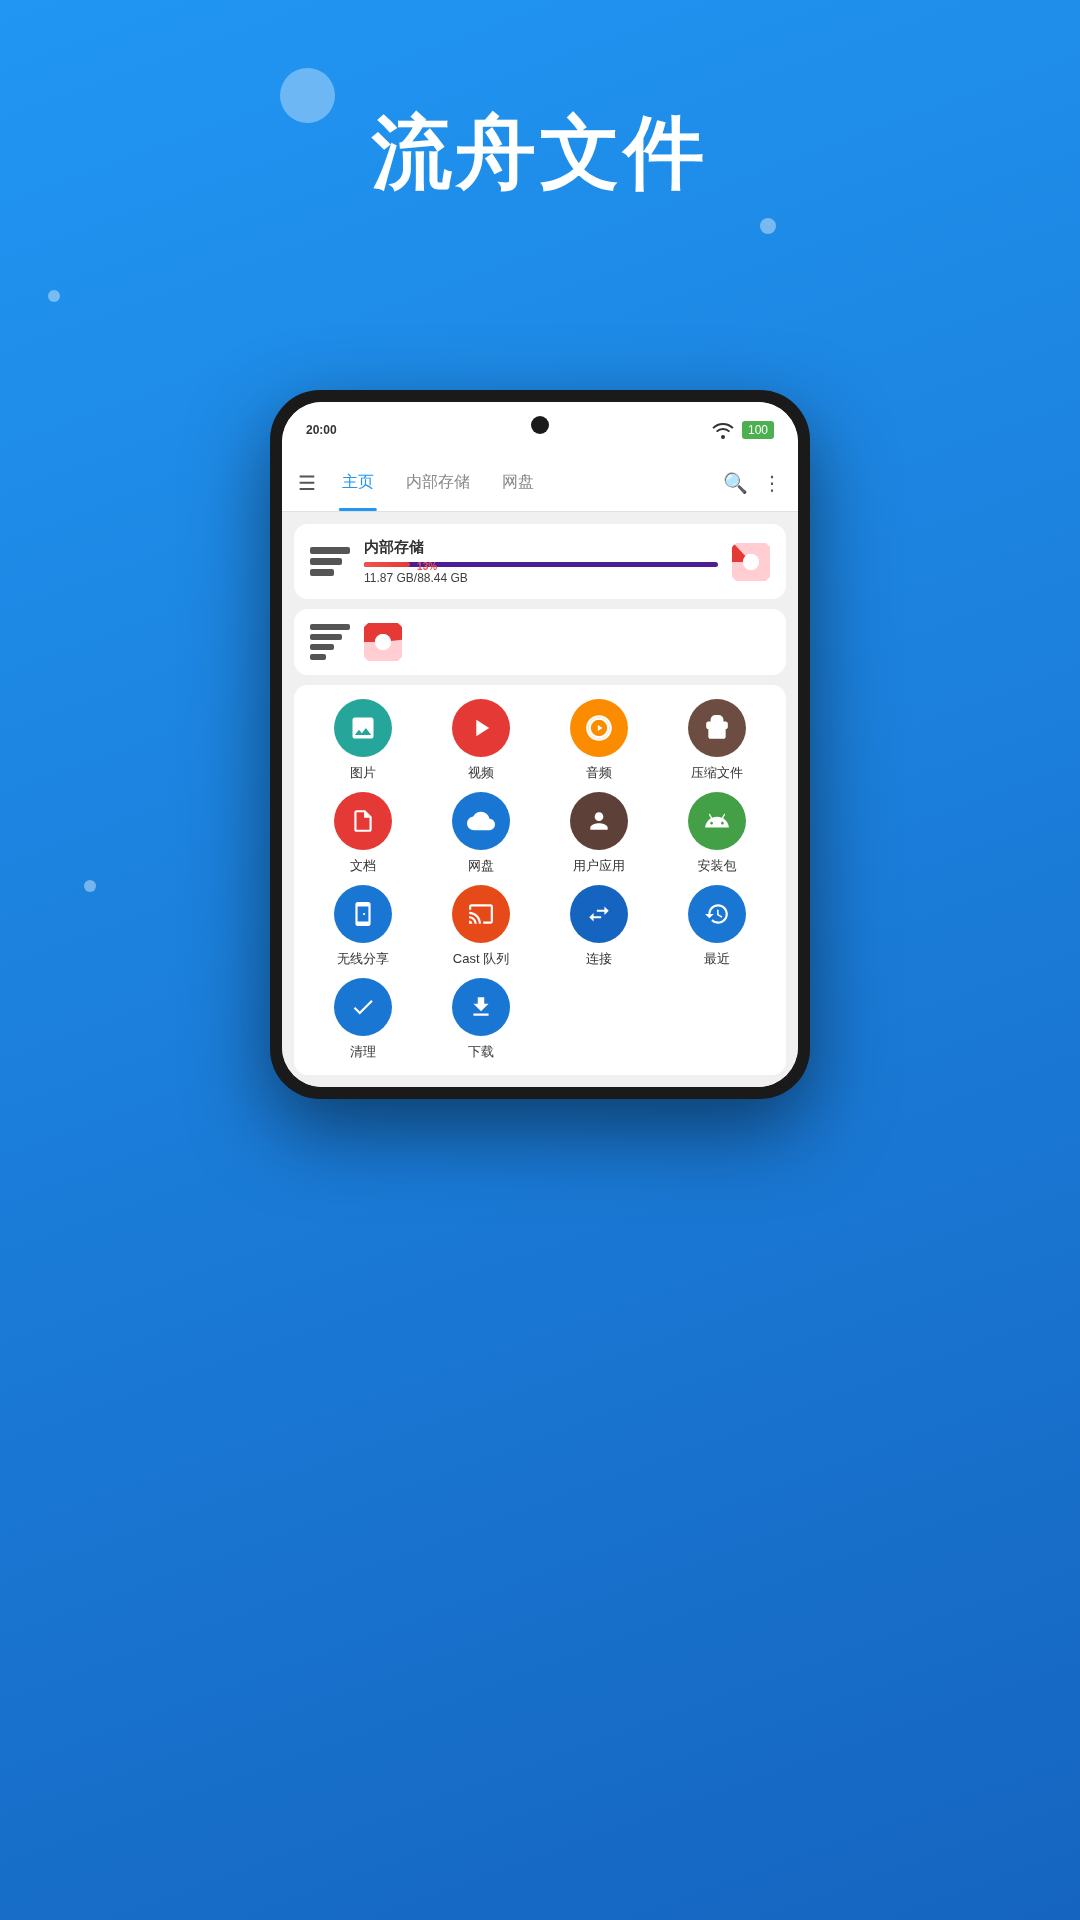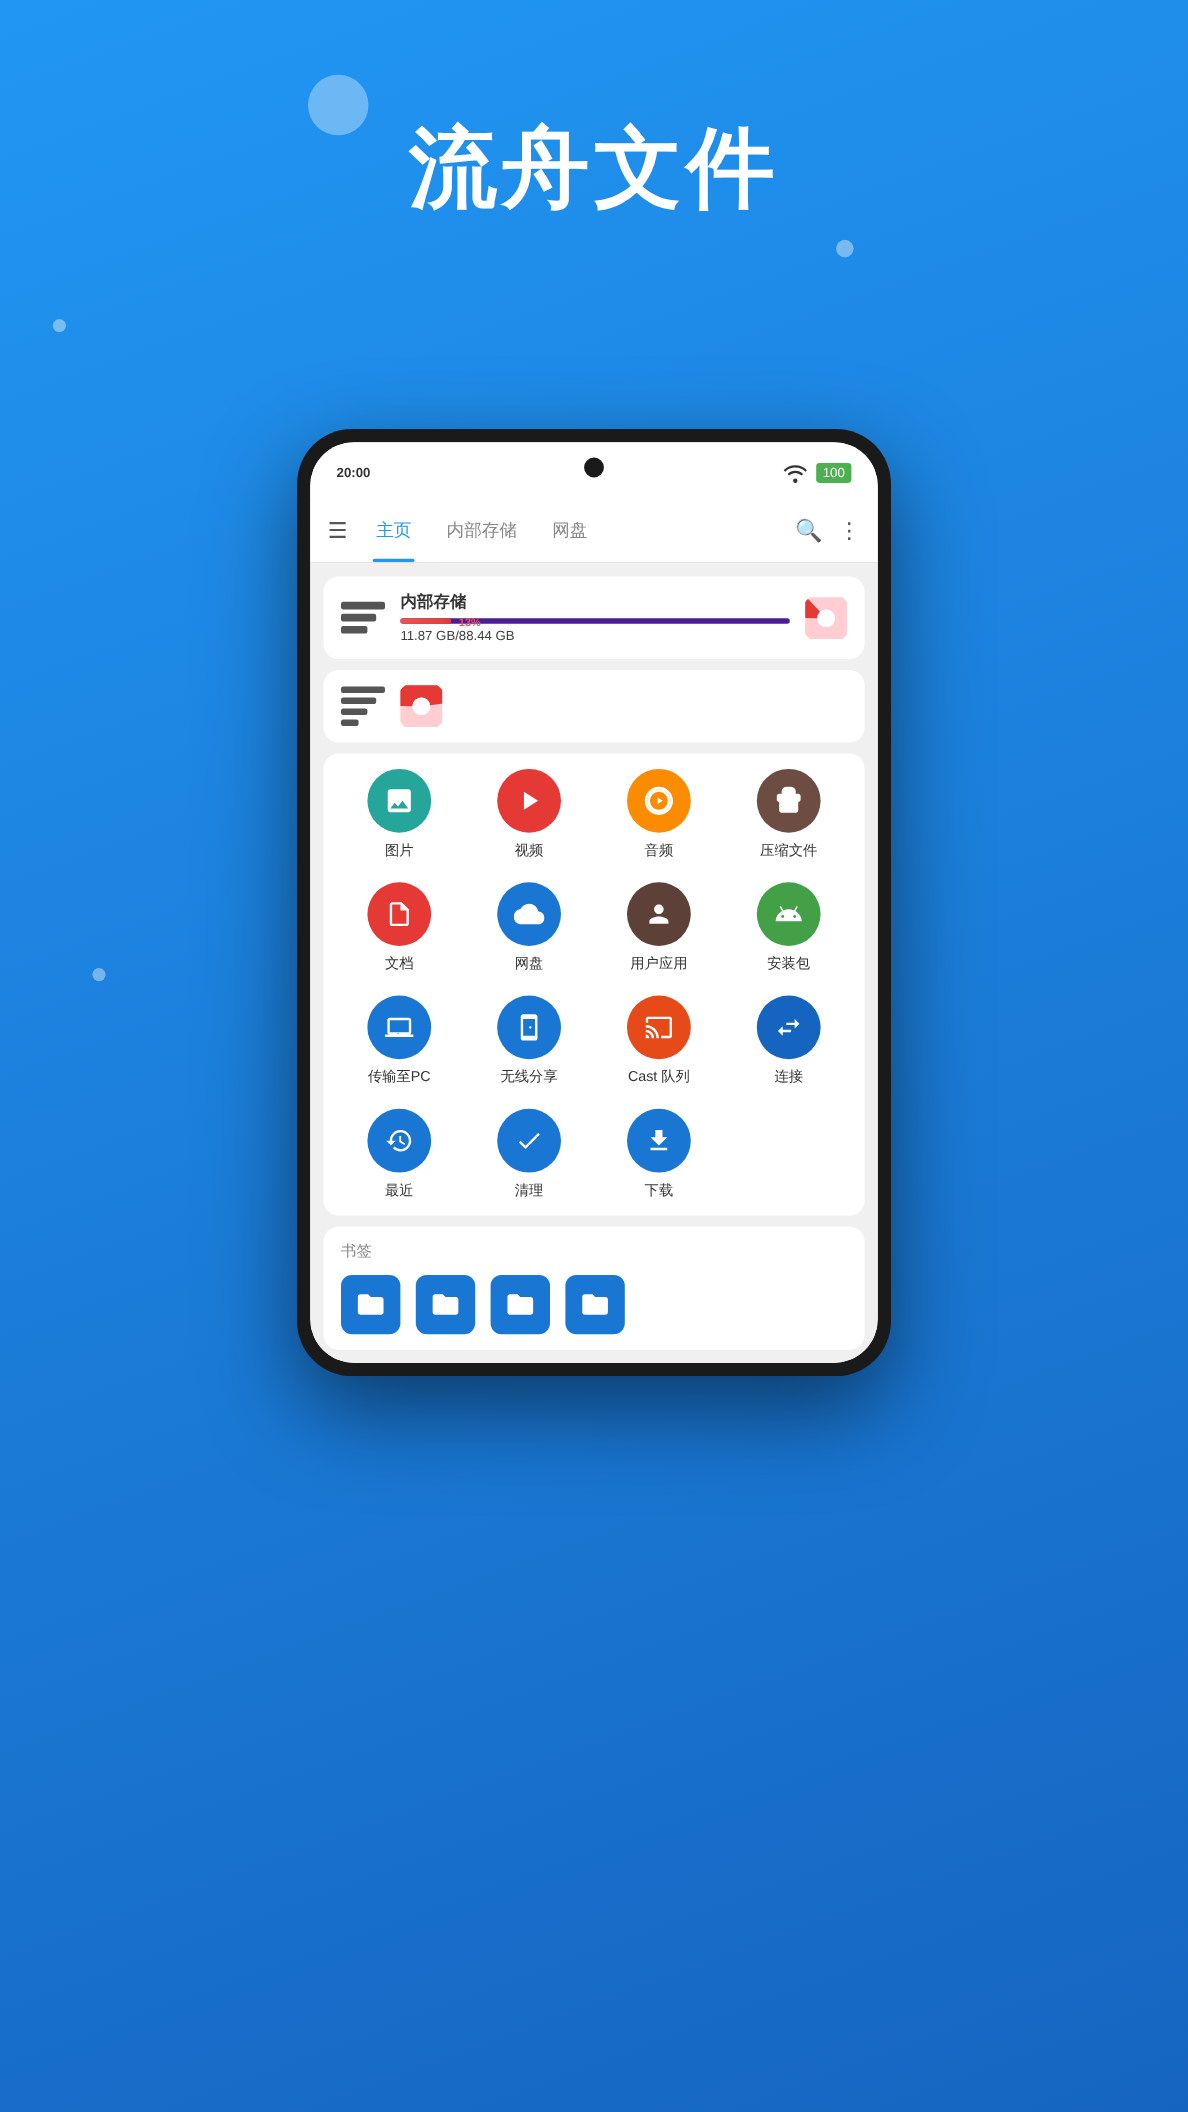--- a/index.html
+++ b/index.html
@@ -246,21 +246,21 @@
       color: #404040;
     }
 
     
     .category-grid {
       background: white;
       border-radius: 14px;
       padding: 14px 10px;
       display: grid;
       grid-template-columns: repeat(4, 1fr);
-      gap: 20px 0;
+      gap: 10px 0;
     }
 
     .category-item {
       display: flex;
       flex-direction: column;
       align-items: center;
       gap: 7px;
       cursor: pointer;
     }
 
@@ -461,106 +461,73 @@
 
         <div class="category-item">
           <div class="category-icon" style="background:#43A047;">
             <svg width="26" height="26" viewBox="0 0 24 24" fill="white">
                 <path d="M17.6 9.48l1.84-3.18c.16-.31.04-.69-.26-.85-.29-.15-.65-.06-.83.22l-1.88 3.24c-1.44-.6-3.01-.93-4.47-.93s-3.05.33-4.47.93L5.65 5.67c-.19-.29-.55-.37-.84-.22-.3.16-.42.54-.26.85L6.4 9.48C3.3 11.25 1.28 14.44 1 18h22c-.28-3.56-2.3-6.75-5.4-8.52zM7 15.25c-.69 0-1.25-.56-1.25-1.25S6.31 12.75 7 12.75s1.25.56 1.25 1.25S7.69 15.25 7 15.25zm10 0c-.69 0-1.25-.56-1.25-1.25s.56-1.25 1.25-1.25 1.25.56 1.25 1.25-.56 1.25-1.25 1.25z"></path>
               </svg>
           </div>
           <span class="category-label">安装包</span>
         </div>
 
+
         <div class="category-item">
           <div class="category-icon" style="background:#1976D2;">
             <svg width="26" height="26" viewBox="0 0 24 24" fill="white">
-                <path d="M20 18c1.1 0 2-.9 2-2V6c0-1.1-.9-2-2-2H4c-1.1 0-2 .9-2 2v10c0 1.1.9 2 2 2H0v2h24v-2h-4zM4 6h16v10H4V6zm7 11.5a.5.5 0 110-1 .5.5 0 010 1z"></path>
-              </svg>
-          </div>
-          <span class="category-label">传输至PC</span>
+                <path d="M17 1.01L7 1c-1.1 0-2 .9-2 2v18c0 1.1.9 2 2 2h10c1.1 0 2-.9 2-2V3c0-1.1-.9-1.99-2-1.99zM17 19H7V5h10v14zm-4-6c-.55 0-1-.45-1-1s.45-1 1-1 1 .45 1 1-.45 1-1 1z"></path>
+              </svg>
+          </div>
+          <span class="category-label">无线分享</span>
+        </div>
+
+        <div class="category-item">
+          <div class="category-icon" style="background:#E64A19;">
+            <svg width="26" height="26" viewBox="0 0 24 24" fill="white">
+                <path d="M21 3H3c-1.1 0-2 .9-2 2v3h2V5h18v14h-7v2h7c1.1 0 2-.9 2-2V5c0-1.1-.9-2-2-2zM1 18v3h3c0-1.66-1.34-3-3-3zm0-4v2c2.76 0 5 2.24 5 5h2c0-3.87-3.13-7-7-7zm0-4v2c4.97 0 9 4.03 9 9h2c0-6.08-4.93-11-11-11z"></path>
+              </svg>
+          </div>
+          <span class="category-label">Cast 队列</span>
+        </div>
+
+        <div class="category-item">
+          <div class="category-icon" style="background:#1565C0;">
+            <svg width="26" height="26" viewBox="0 0 24 24" fill="white">
+                <path d="M6.99 11L3 15l3.99 4v-3H14v-2H6.99v-3zM21 9l-3.99-4v3H10v2h7.01v3L21 9z"></path>
+              </svg>
+          </div>
+          <span class="category-label">连接</span>
         </div>
 
         <div class="category-item">
           <div class="category-icon" style="background:#1976D2;">
             <svg width="26" height="26" viewBox="0 0 24 24" fill="white">
-                <path d="M17 1.01L7 1c-1.1 0-2 .9-2 2v18c0 1.1.9 2 2 2h10c1.1 0 2-.9 2-2V3c0-1.1-.9-1.99-2-1.99zM17 19H7V5h10v14zm-4-6c-.55 0-1-.45-1-1s.45-1 1-1 1 .45 1 1-.45 1-1 1z"></path>
-              </svg>
-          </div>
-          <span class="category-label">无线分享</span>
-        </div>
-
-        <div class="category-item">
-          <div class="category-icon" style="background:#E64A19;">
-            <svg width="26" height="26" viewBox="0 0 24 24" fill="white">
-                <path d="M21 3H3c-1.1 0-2 .9-2 2v3h2V5h18v14h-7v2h7c1.1 0 2-.9 2-2V5c0-1.1-.9-2-2-2zM1 18v3h3c0-1.66-1.34-3-3-3zm0-4v2c2.76 0 5 2.24 5 5h2c0-3.87-3.13-7-7-7zm0-4v2c4.97 0 9 4.03 9 9h2c0-6.08-4.93-11-11-11z"></path>
-              </svg>
-          </div>
-          <span class="category-label">Cast 队列</span>
-        </div>
-
-        <div class="category-item">
-          <div class="category-icon" style="background:#1565C0;">
-            <svg width="26" height="26" viewBox="0 0 24 24" fill="white">
-                <path d="M6.99 11L3 15l3.99 4v-3H14v-2H6.99v-3zM21 9l-3.99-4v3H10v2h7.01v3L21 9z"></path>
-              </svg>
-          </div>
-          <span class="category-label">连接</span>
+                <path d="M13 3c-4.97 0-9 4.03-9 9H1l3.89 3.89.07.14L9 12H6c0-3.87 3.13-7 7-7s7 3.13 7 7-3.13 7-7 7c-1.93 0-3.68-.79-4.94-2.06l-1.42 1.42A8.954 8.954 0 0013 21c4.97 0 9-4.03 9-9s-4.03-9-9-9zm-1 5v5l4.28 2.54.72-1.21-3.5-2.08V8H12z"></path>
+              </svg>
+          </div>
+          <span class="category-label">最近</span>
         </div>
 
         <div class="category-item">
           <div class="category-icon" style="background:#1976D2;">
             <svg width="26" height="26" viewBox="0 0 24 24" fill="white">
-                <path d="M13 3c-4.97 0-9 4.03-9 9H1l3.89 3.89.07.14L9 12H6c0-3.87 3.13-7 7-7s7 3.13 7 7-3.13 7-7 7c-1.93 0-3.68-.79-4.94-2.06l-1.42 1.42A8.954 8.954 0 0013 21c4.97 0 9-4.03 9-9s-4.03-9-9-9zm-1 5v5l4.28 2.54.72-1.21-3.5-2.08V8H12z"></path>
-              </svg>
-          </div>
-          <span class="category-label">最近</span>
+                <path d="M9 16.17L4.83 12l-1.42 1.41L9 19 21 7l-1.41-1.41z"></path>
+              </svg>
+          </div>
+          <span class="category-label">清理</span>
         </div>
 
         <div class="category-item">
           <div class="category-icon" style="background:#1976D2;">
             <svg width="26" height="26" viewBox="0 0 24 24" fill="white">
-                <path d="M9 16.17L4.83 12l-1.42 1.41L9 19 21 7l-1.41-1.41z"></path>
-              </svg>
-          </div>
-          <span class="category-label">清理</span>
-        </div>
-
-        <div class="category-item">
-          <div class="category-icon" style="background:#1976D2;">
-            <svg width="26" height="26" viewBox="0 0 24 24" fill="white">
                 <path d="M19 9h-4V3H9v6H5l7 7 7-7zM5 18v2h14v-2H5z"></path>
               </svg>
           </div>
           <span class="category-label">下载</span>
         </div>
 
       </div>
 
-      <div class="bookmarks-section">
-        <div class="bookmarks-title">书签</div>
-        <div class="bookmarks-row">
-          <div class="bookmark-item">
-            <svg width="28" height="28" viewBox="0 0 24 24" fill="white">
-                <path d="M10 4H4c-1.1 0-2 .9-2 2v12c0 1.1.9 2 2 2h16c1.1 0 2-.9 2-2V8c0-1.1-.9-2-2-2h-8l-2-2z"></path>
-              </svg>
-          </div>
-          <div class="bookmark-item">
-            <svg width="28" height="28" viewBox="0 0 24 24" fill="white">
-                <path d="M10 4H4c-1.1 0-2 .9-2 2v12c0 1.1.9 2 2 2h16c1.1 0 2-.9 2-2V8c0-1.1-.9-2-2-2h-8l-2-2z"></path>
-              </svg>
-          </div>
-          <div class="bookmark-item">
-            <svg width="28" height="28" viewBox="0 0 24 24" fill="white">
-                <path d="M10 4H4c-1.1 0-2 .9-2 2v12c0 1.1.9 2 2 2h16c1.1 0 2-.9 2-2V8c0-1.1-.9-2-2-2h-8l-2-2z"></path>
-              </svg>
-          </div>
-          <div class="bookmark-item">
-            <svg width="28" height="28" viewBox="0 0 24 24" fill="white">
-                <path d="M10 4H4c-1.1 0-2 .9-2 2v12c0 1.1.9 2 2 2h16c1.1 0 2-.9 2-2V8c0-1.1-.9-2-2-2h-8l-2-2z"></path>
-              </svg>
-          </div>
-        </div>
-      </div>
 
     </div>
   </div>
 </div>
 
 </body></html>

